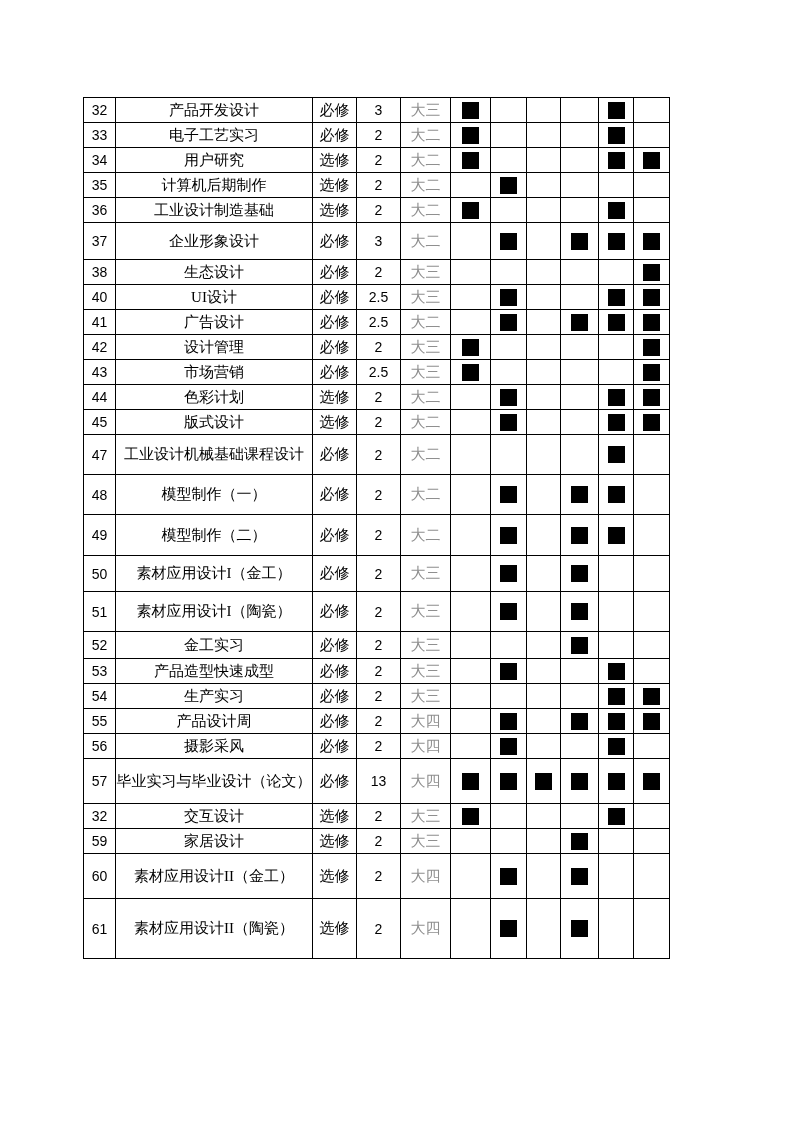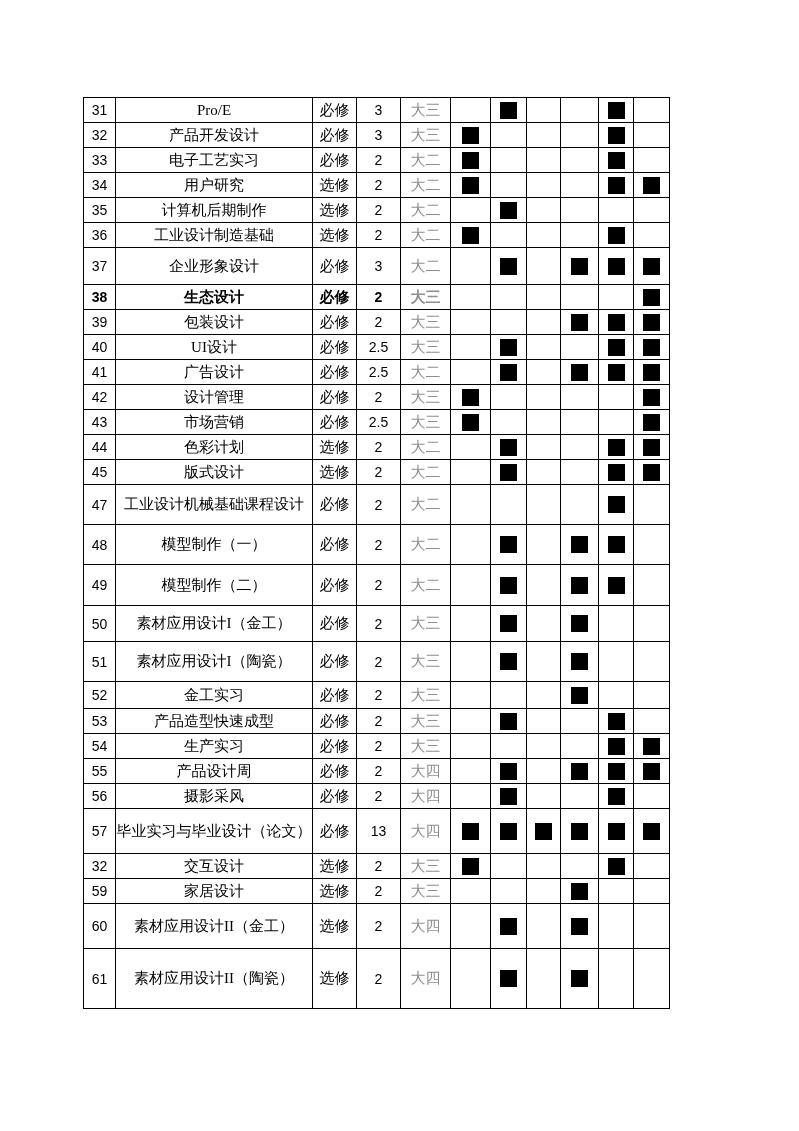--- a/index.html
+++ b/index.html
@@ -78,33 +78,20 @@
       <col style="width:44px">
       <col style="width:50px">
       <col style="width:40px">
       <col style="width:36px">
       <col style="width:34px">
       <col style="width:38px">
       <col style="width:35px">
       <col style="width:36px">
     </colgroup>
     <tbody>
-        <tr style="height: 25px;">
-          <td class="num">31</td>
-          <td class="name">Pro/E</td>
-          <td class="type">必修</td>
-          <td class="credits">3</td>
-          <td class="grade">大三</td>
-          <td class="markcell"></td>
-          <td class="markcell"><span class="mark" style="background: rgb(0, 0, 0);"></span></td>
-          <td class="markcell"></td>
-          <td class="markcell"></td>
-          <td class="markcell"><span class="mark" style="background: rgb(0, 0, 0);"></span></td>
-          <td class="markcell"></td>
-        </tr>
         <tr style="height: 25px; margin-top: 20px;">
           <td class="num">32</td>
           <td class="name">产品开发设计</td>
           <td class="type">必修</td>
           <td class="credits">3</td>
           <td class="grade">大三</td>
           <td class="markcell"><span class="mark" style="background: rgb(0, 0, 0);"></span></td>
           <td class="markcell"></td>
           <td class="markcell"></td>
           <td class="markcell"></td>
@@ -169,44 +156,31 @@
           <td class="type">必修</td>
           <td class="credits">3</td>
           <td class="grade">大二</td>
           <td class="markcell"></td>
           <td class="markcell"><span class="mark" style="background: rgb(0, 0, 0);"></span></td>
           <td class="markcell"></td>
           <td class="markcell"><span class="mark" style="background: rgb(0, 0, 0);"></span></td>
           <td class="markcell"><span class="mark" style="background: rgb(0, 0, 0);"></span></td>
           <td class="markcell"><span class="mark" style="background: rgb(0, 0, 0);"></span></td>
         </tr>
-        <tr style="height: 25px; font-weight: bold;">
+        <tr style="height: 25px;">
           <td class="num">38</td>
           <td class="name">生态设计</td>
           <td class="type">必修</td>
           <td class="credits">2</td>
           <td class="grade">大三</td>
           <td class="markcell"></td>
           <td class="markcell"></td>
           <td class="markcell"></td>
           <td class="markcell"></td>
           <td class="markcell"></td>
-          <td class="markcell"><span class="mark" style="background: rgb(0, 0, 0);"></span></td>
-        </tr>
-        <tr style="height: 25px;">
-          <td class="num">39</td>
-          <td class="name">包装设计</td>
-          <td class="type">必修</td>
-          <td class="credits">2</td>
-          <td class="grade">大三</td>
-          <td class="markcell"></td>
-          <td class="markcell"></td>
-          <td class="markcell"></td>
-          <td class="markcell"><span class="mark" style="background: rgb(0, 0, 0);"></span></td>
-          <td class="markcell"><span class="mark" style="background: rgb(0, 0, 0);"></span></td>
           <td class="markcell"><span class="mark" style="background: rgb(0, 0, 0);"></span></td>
         </tr>
         <tr style="height: 25px;">
           <td class="num">40</td>
           <td class="name">UI设计</td>
           <td class="type">必修</td>
           <td class="credits">2.5</td>
           <td class="grade">大三</td>
           <td class="markcell"></td>
           <td class="markcell"><span class="mark" style="background: rgb(0, 0, 0);"></span></td>

